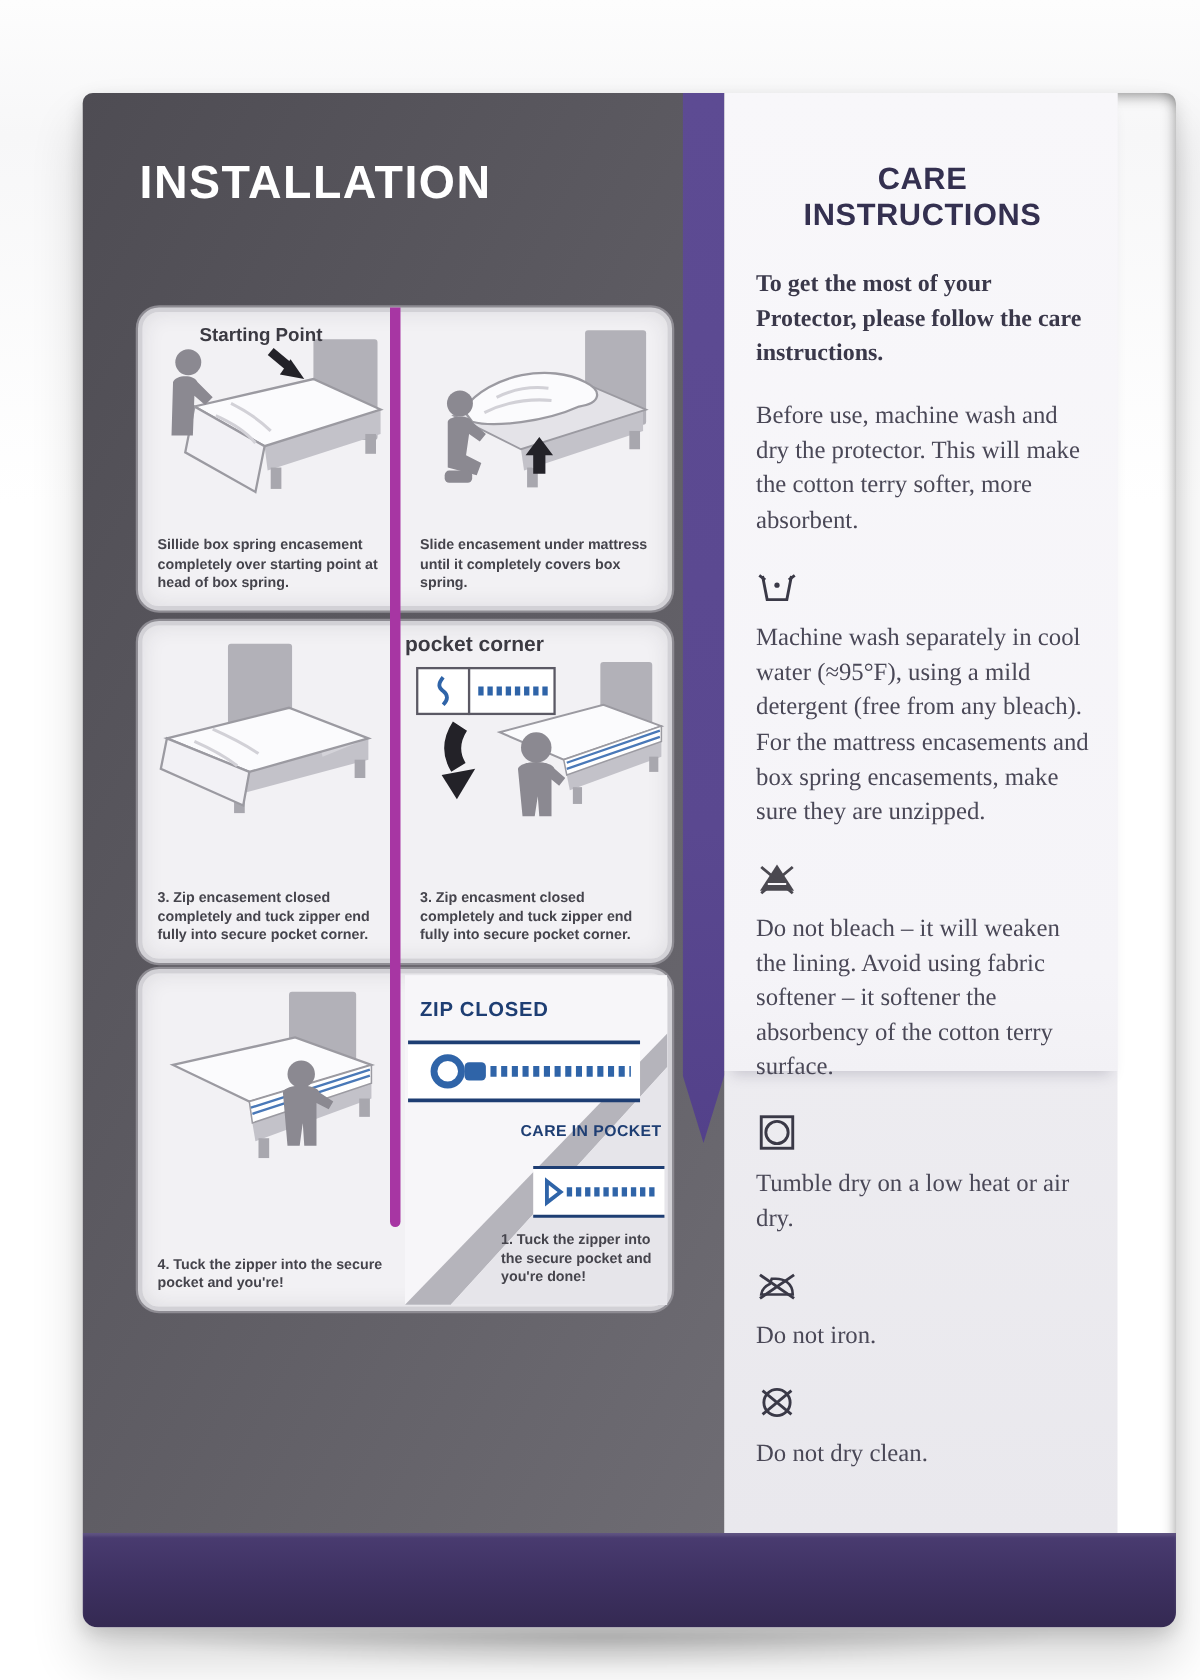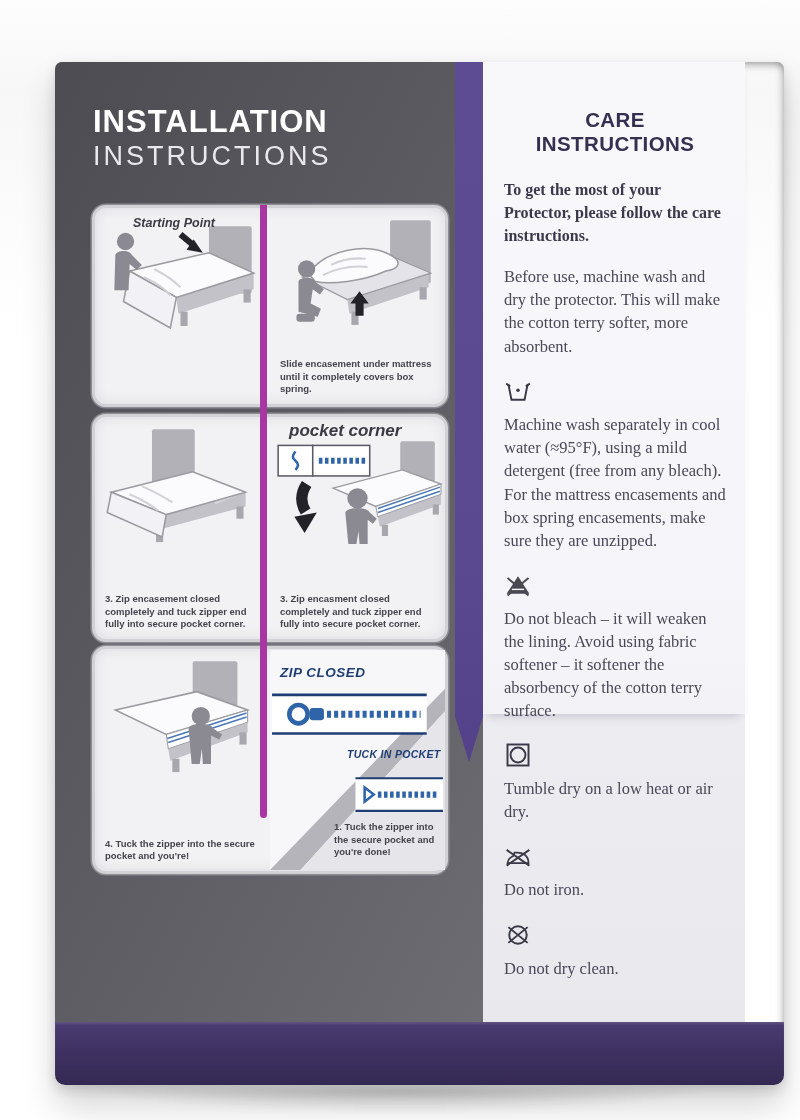--- a/index.html
+++ b/index.html
@@ -59,23 +59,23 @@
   }
   .card1{top:143px;height:196px;}
   .card2{top:352px;height:222px;}
   .card3{top:584px;height:222px;}
   .half{position:relative;width:50%;height:100%;overflow:hidden;}
   .illus{position:absolute;left:0;top:4px;width:100%;}
   .caption{
     position:absolute;left:10px;right:6px;bottom:8px;
     font-size:9.5px;font-weight:700;color:#45444c;line-height:1.32;
   }
-  .mini-label{position:absolute;font-weight:700;color:#3b3a42;font-style:italic;}
+  .mini-label{position:absolute;font-weight:700;color:#3b3a42;}
   .label-starting{left:38px;top:8px;font-size:12.5px;}
-  .label-pocket{left:19px;top:4px;font-size:17px;}
+  .label-pocket{left:0;top:4px;font-size:14px;}
   .label-zip{left:10px;top:16px;font-size:13.5px;color:#1e3e73;letter-spacing:.5px;}
   .label-tuck{left:77px;top:99px;font-size:10.5px;color:#1e3e73;letter-spacing:.3px;}
   .p3r-caption{left:64px;right:5px;bottom:12px;}
   .magenta-line{
     position:absolute;left:205px;top:143px;width:7px;height:613px;z-index:5;
     background:#a736a3;border-radius:0 0 4px 4px;
   }
   
   .care-content{position:relative;z-index:2;padding:46px 19px 0 21px;}
   .care-title{
@@ -94,39 +94,39 @@
 </style>
 </head>
 <body>
 
 <div class="box">
 
   <div class="left-col">
 
     <div class="title-block">
       <div class="title-l1">INSTALLATION</div>
-      <div class="title-l2">INSTRUCTIONS</div>
     </div>
 
     <div class="card card1">
       <div class="half">
         <svg class="illus" viewBox="0 0 172 128">
           <rect x="112" y="14" width="42" height="66" rx="2" fill="#b2b1b8"></rect>
           <path d="M80 84 L156 60 L156 76 L82 100 Z" fill="#c3c2c9"></path>
           <rect x="84" y="98" width="7" height="14" fill="#a8a7ae"></rect>
           <rect x="146" y="76" width="7" height="13" fill="#a8a7ae"></rect>
           <path d="M34 58 L112 40 L156 60 L80 84 Z" fill="#fbfbfd" stroke="#9b9aa1" stroke-width="1.5"></path>
           <path d="M34 58 L80 84 L74 114 L28 88 Z" fill="#f2f1f5" stroke="#9b9aa1" stroke-width="1.5"></path>
           <path d="M48 64 Q66 72 74 82 M58 56 Q74 64 84 74" stroke="#d2d1d7" stroke-width="2" fill="none"></path>
           <circle cx="30" cy="29" r="8.5" fill="#8b8991"></circle>
           <path d="M20 42 c2-5 14-5 16 0 l10 10 -5 5 -7-6 -1 26 -14 0 z" fill="#8b8991"></path>
           <path d="M84 22 L96 32" stroke="#232228" stroke-width="6"></path>
           <polygon points="106,40 90,37 97,27" fill="#232228"></polygon>
         </svg>
         <div class="mini-label label-starting">Starting Point</div>
+        <div class="caption">Sillide box spring encasement completely over starting point at head of box spring.</div>
       </div>
       <div class="half">
         <svg class="illus" viewBox="0 0 172 128">
           <rect x="118" y="8" width="40" height="62" rx="2" fill="#b2b1b8"></rect>
           <path d="M76 86 L156 60 L156 74 L78 100 Z" fill="#c3c2c9"></path>
           <rect x="80" y="98" width="7" height="13" fill="#a8a7ae"></rect>
           <rect x="147" y="74" width="7" height="12" fill="#a8a7ae"></rect>
           <path d="M32 64 L116 42 L158 60 L76 86 Z" fill="#e4e3e8" stroke="#9b9aa1" stroke-width="1.2"></path>
           <path d="M38 60 C56 36 96 30 118 42 C130 48 128 56 114 58 C92 68 58 72 44 68 Z" fill="#fbfbfd" stroke="#9b9aa1" stroke-width="1.5"></path>
           <path d="M60 52 q16 -8 34 -6 M52 62 q20 -10 44 -8" stroke="#d2d1d7" stroke-width="2" fill="none"></path>
@@ -202,21 +202,21 @@
           <circle cx="28" cy="63" r="9" fill="none" stroke="#2f64a8" stroke-width="4.5"></circle>
           <rect x="39" y="57" width="14" height="12" rx="3" fill="#2f64a8"></rect>
           <line x1="56" y1="63" x2="148" y2="63" stroke="#2f64a8" stroke-width="7" stroke-dasharray="4 3"></line>
           <rect x="84" y="126" width="86" height="32" fill="#ffffff"></rect>
           <line x1="84" y1="126" x2="170" y2="126" stroke="#1e3e73" stroke-width="2"></line>
           <line x1="84" y1="158" x2="170" y2="158" stroke="#1e3e73" stroke-width="2"></line>
           <polygon points="93,135 102,142 93,149" fill="none" stroke="#2f64a8" stroke-width="2.5"></polygon>
           <line x1="106" y1="142" x2="166" y2="142" stroke="#2f64a8" stroke-width="6" stroke-dasharray="3.5 2.5"></line>
         </svg>
         <div class="mini-label label-zip">ZIP CLOSED</div>
-        <div class="mini-label label-tuck">TUCK IN POCKET</div>
+        <div class="mini-label label-tuck">CARE IN POCKET</div>
         <div class="caption p3r-caption">1. Tuck the zipper into the secure pocket and you're done!</div>
       </div>
     </div>
 
     <div class="magenta-line"></div>
   </div>
 
   <div class="purple-strip"></div>
 
   <div class="right-col">

